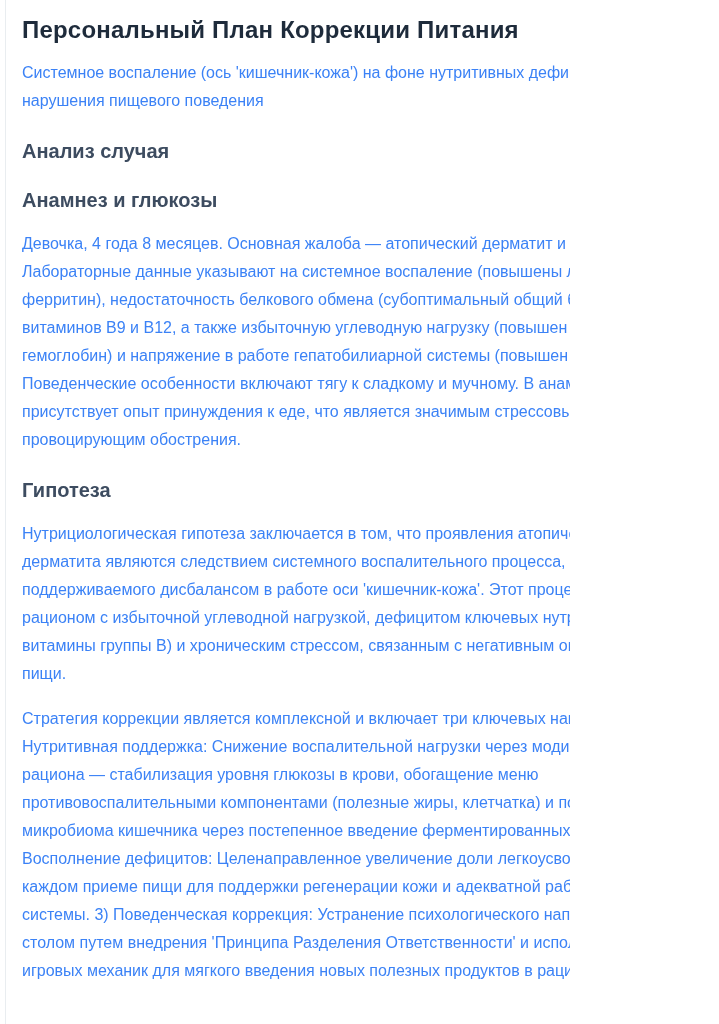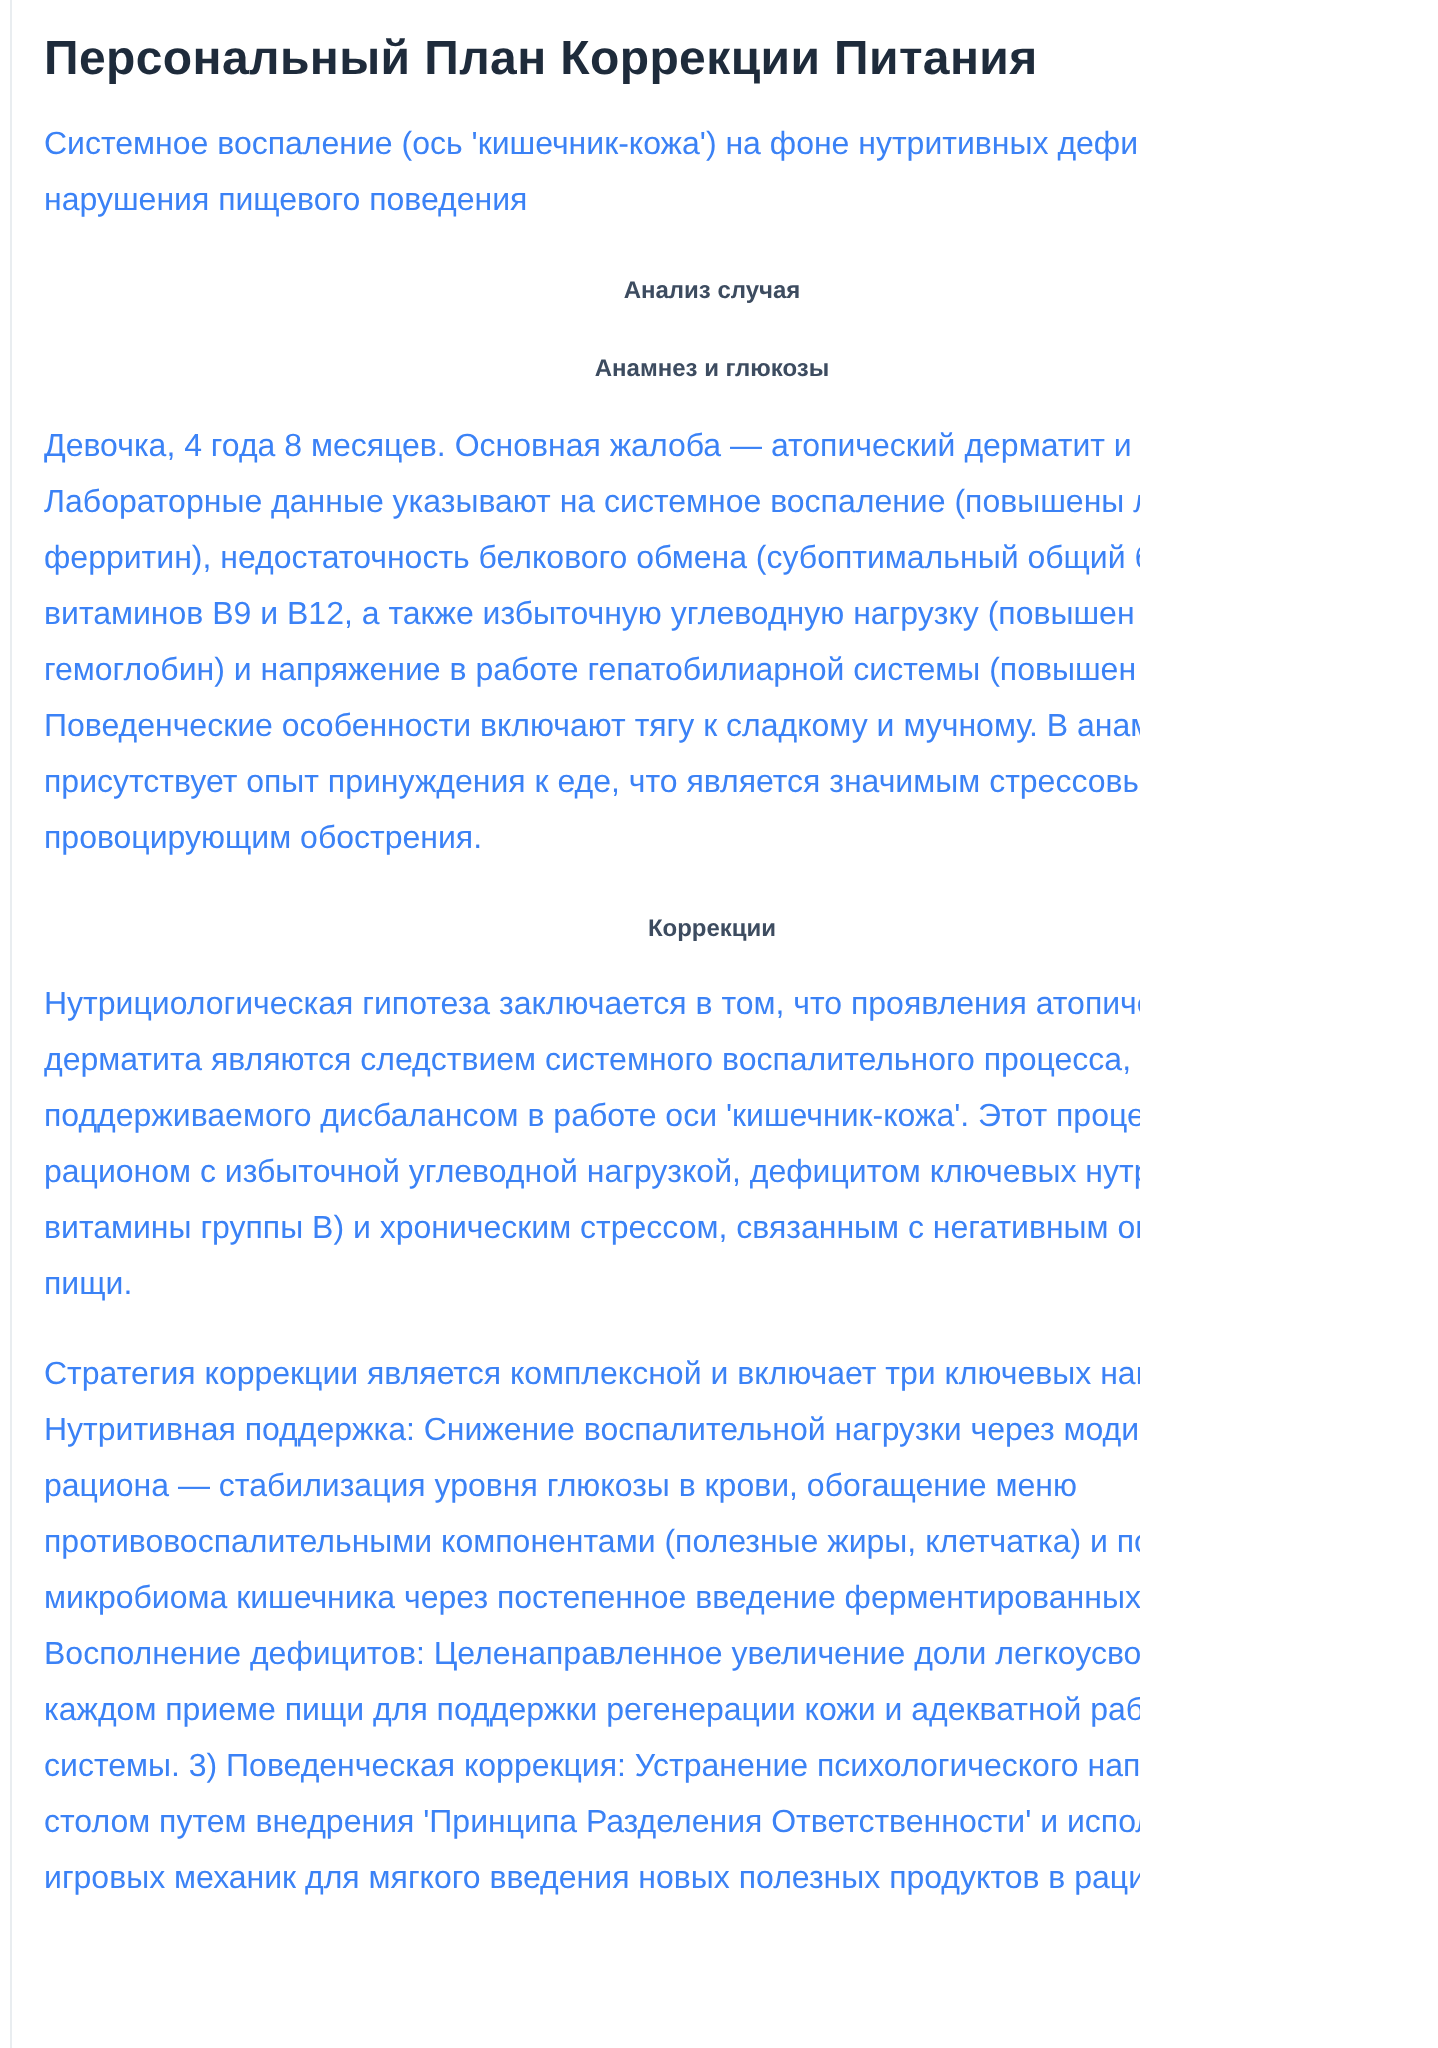--- a/index.html
+++ b/index.html
@@ -34,44 +34,43 @@
     letter-spacing: 0.2px;
   }
   .doc-subtitle, .para {
     font-size: 16px;
     line-height: 28px;
     font-weight: 400;
     color: #3b82f6;
     margin: 0 0 17px 0;
   }
   .h-section-sm, .h-sub {
-    font-size: 12px;
+    font-size: 20px;
     line-height: 1.3;
     font-weight: 700;
     color: #3d4c60;
     margin: 23px 0 17px 0;
-    text-align: center;
   }
 </style>
 </head>
 <body>
 
 <div class="viewport">
   <main class="page-frame">
 
     <h1 class="doc-title">Персональный План Коррекции Питания</h1>
 
     <p class="doc-subtitle">Системное воспаление (ось 'кишечник-кожа') на фоне нутритивных дефицитов и нарушения пищевого поведения</p>
 
     <section>
       <h2 class="h-section-sm">Анализ случая</h2>
 
       <h3 class="h-sub">Анамнез и глюкозы</h3>
       <p class="para">Девочка, 4 года 8 месяцев. Основная жалоба — атопический дерматит и кожный зуд. Лабораторные данные указывают на системное воспаление (повышены лимфоциты, ферритин), недостаточность белкового обмена (субоптимальный общий белок), дефицит витаминов B9 и B12, а также избыточную углеводную нагрузку (повышен гликированный гемоглобин) и напряжение в работе гепатобилиарной системы (повышен холестерин). Поведенческие особенности включают тягу к сладкому и мучному. В анамнезе присутствует опыт принуждения к еде, что является значимым стрессовым фактором, провоцирующим обострения.</p>
 
-      <h3 class="h-sub">Коррекции</h3>
+      <h3 class="h-sub">Гипотеза</h3>
       <p class="para">Нутрициологическая гипотеза заключается в том, что проявления атопического дерматита являются следствием системного воспалительного процесса, поддерживаемого дисбалансом в работе оси 'кишечник-кожа'. Этот процесс усугубляется рационом с избыточной углеводной нагрузкой, дефицитом ключевых нутриентов (белок, витамины группы B) и хроническим стрессом, связанным с негативным опытом приема пищи.</p>
 
       <p class="para">Стратегия коррекции является комплексной и включает три ключевых направления: 1) Нутритивная поддержка: Снижение воспалительной нагрузки через модификацию рациона — стабилизация уровня глюкозы в крови, обогащение меню противовоспалительными компонентами (полезные жиры, клетчатка) и поддержка микробиома кишечника через постепенное введение ферментированных продуктов. 2) Восполнение дефицитов: Целенаправленное увеличение доли легкоусвояемого белка в каждом приеме пищи для поддержки регенерации кожи и адекватной работы иммунной системы. 3) Поведенческая коррекция: Устранение психологического напряжения за столом путем внедрения 'Принципа Разделения Ответственности' и использование игровых механик для мягкого введения новых полезных продуктов в рацион ребенка.</p>
     </section>
 
   </main>
 </div>
 
 </body></html>

